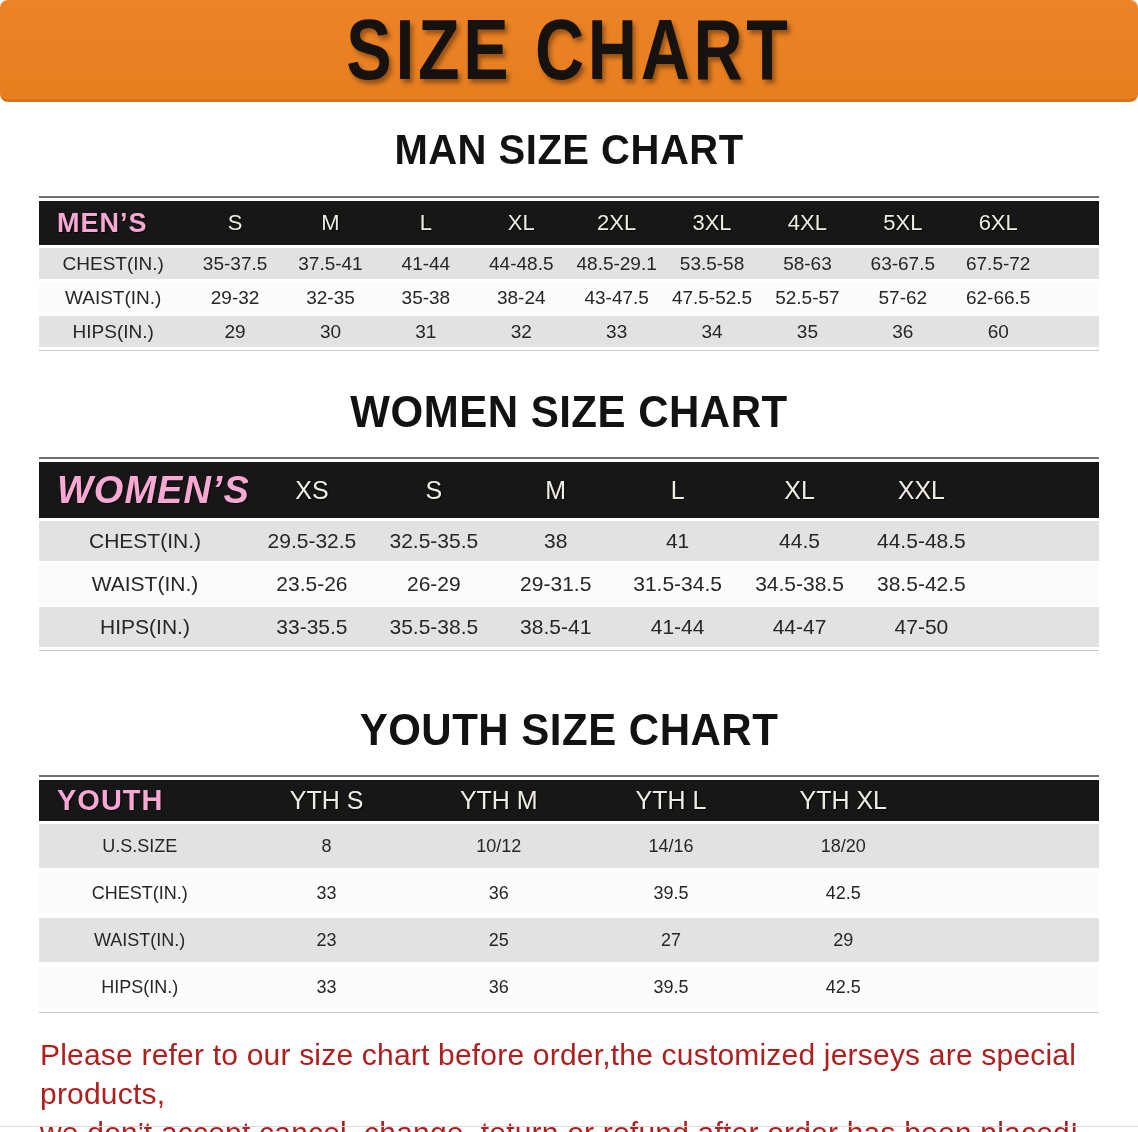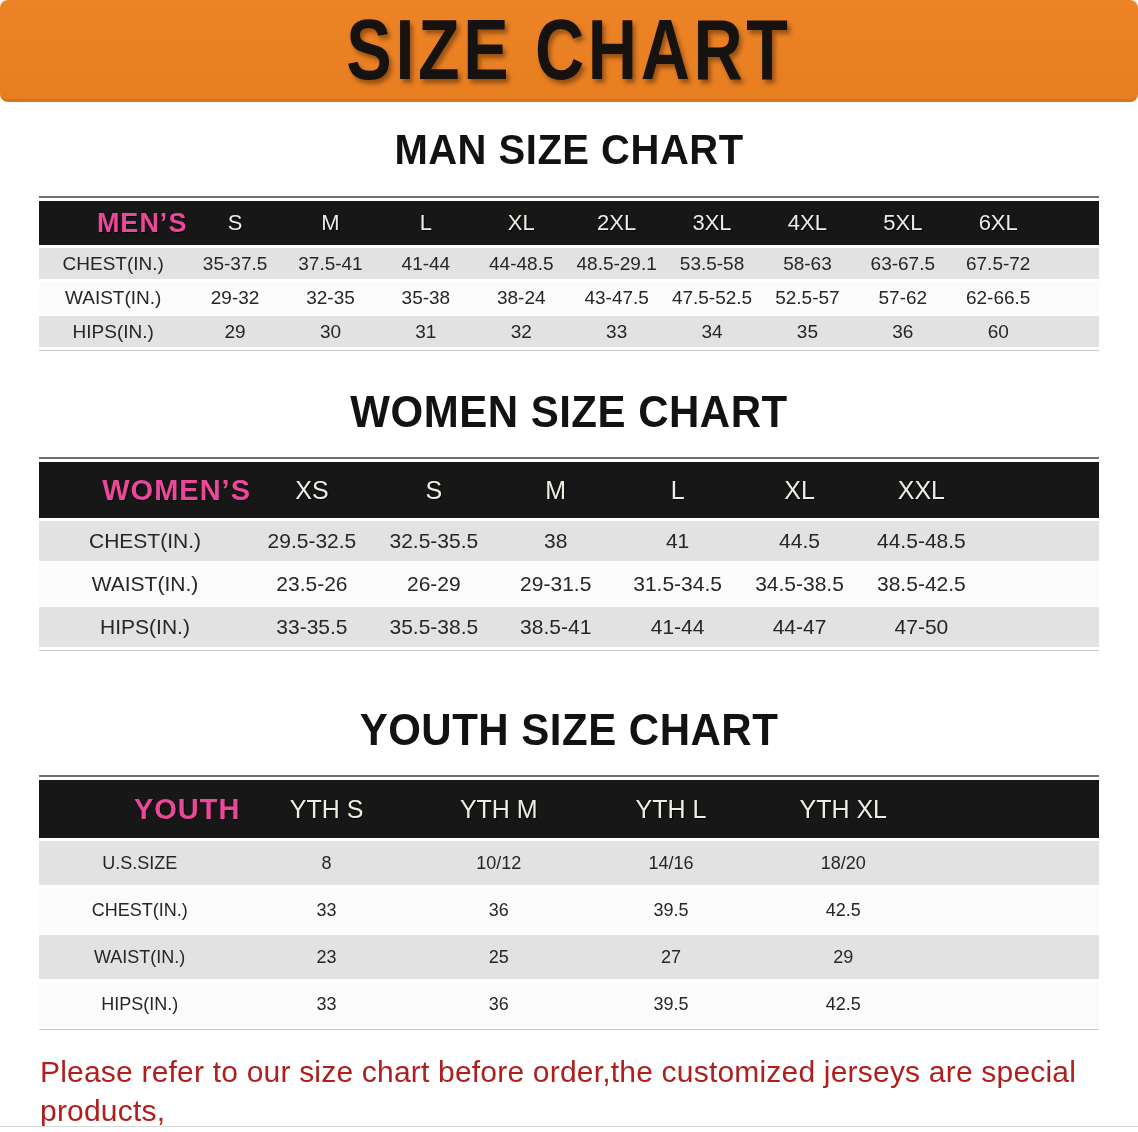--- a/index.html
+++ b/index.html
@@ -47,45 +47,45 @@
   }
   .size-table thead th {
     background: #171717;
     color: #EFECE3;
     font-weight: normal;
     text-align: center;
     vertical-align: middle;
     text-shadow: 1px 1px 1px rgba(0,0,0,0.8);
   }
   .size-table thead th.corner {
-    color: #ec4899;
+    color: #f9a8d4;
     font-weight: bold;
-    text-align: right;
+    text-align: left;
     padding-left: 18px;
     letter-spacing: 1px;
   }
   .size-table tbody th, .size-table tbody td {
     text-align: center;
     vertical-align: middle;
     font-weight: normal;
     color: #262626;
     background: #FBFBFB;
   }
   .size-table tbody tr:nth-child(odd) th,
   .size-table tbody tr:nth-child(odd) td { background: var(--stripe, #E2E2E2); }
   
   .tbl-men thead th { height: 44px; font-size: 22px; }
   .tbl-men thead th.corner { font-size: 27px; }
   .tbl-men tbody th, .tbl-men tbody td { height: 31px; font-size: 19px; }
   
   .tbl-women thead th { height: 56px; font-size: 25px; }
-  .tbl-women thead th.corner { font-size: 29px; }
+  .tbl-women thead th.corner { font-size: 38px; font-style: italic; }
   .tbl-women tbody th, .tbl-women tbody td { height: 40px; font-size: 21px; }
   
-  .tbl-youth thead th { height: 58px; font-size: 25px; }
+  .tbl-youth thead th { height: 41px; font-size: 25px; }
   .tbl-youth thead th.corner { font-size: 29px; }
   .tbl-youth tbody th, .tbl-youth tbody td { height: 44px; font-size: 18px; }
   
   .note {
     margin: 22px 38px 0 40px;
     color: var(--note-color, #B11E1E);
     font-size: 30px;
     line-height: 39px;
     letter-spacing: 0.2px;
   }

